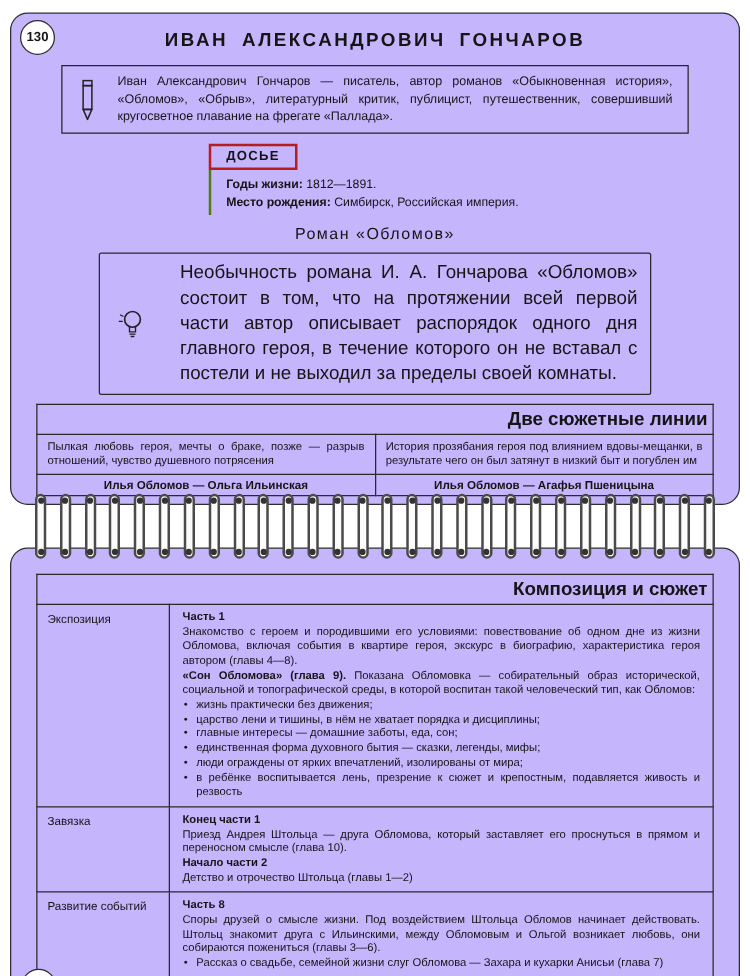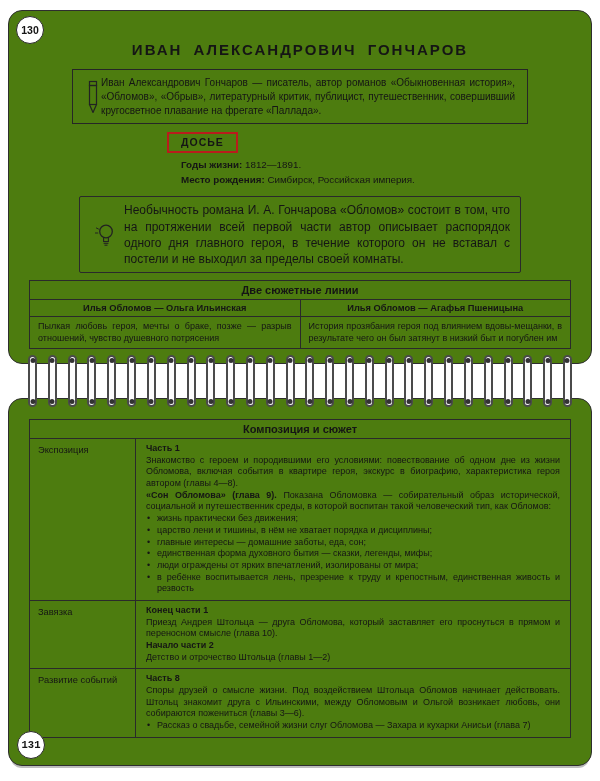--- a/index.html
+++ b/index.html
@@ -1,50 +1,50 @@
 <!DOCTYPE html>
 <html><head>
 <meta charset="utf-8">
 <style>
   * { box-sizing: border-box; margin: 0; padding: 0; }
   html, body { background: #ffffff; }
   body { font-family: "Liberation Sans", "DejaVu Sans", sans-serif; color: #151515; }
 
   .canvas { width: 600px; height: 781px; position: relative; overflow: hidden; background: #fff; }
 
-  .sheet { border: 1.6px solid #2e2e2e; border-radius: 14px; background: #4d7c0f; position: relative; margin: 0 8px; }
+  .sheet { border: 1.6px solid #2e2e2e; border-radius: 14px; background: #c4b5fd; position: relative; margin: 0 8px; }
   .sheet-top { margin-top: 10px; min-height: 354px; padding-bottom: 6px; }
   .sheet-bottom { min-height: 368px; padding-bottom: 26px; box-shadow: 0 4px 0 -2px #bdbdbd; }
 
   .badge { position: absolute; width: 28px; height: 28px; border: 1.6px solid #2b2b2b; border-radius: 50%;
            background: #fff; display: flex; align-items: center; justify-content: center;
            font-weight: bold; font-size: 10.5px; z-index: 6; }
   .badge-top { left: 7px; top: 5px; }
   .badge-bottom { left: 8px; bottom: 6px; font-family: Liberation Mono, monospace; }
 
-  .page-title { margin-top: 29px; text-align: center; font-size: 15px; font-weight: bold;
+  .page-title { margin-top: 12px; text-align: center; font-size: 15px; font-weight: bold;
                 letter-spacing: 2px; word-spacing: 5px; line-height: 20px; }
 
-  .intro-box { position: relative; margin: 9px 63px 0; border: 1.5px solid #262626;
-               padding: 6px 12px 6px 28px; font-size: 10px; line-height: 1.38; text-align: justify; }
+  .intro-box { position: relative; margin: 9px 40px 0; border: 1.5px solid #262626;
+               padding: 6px 12px 6px 44px; font-size: 10px; line-height: 1.38; text-align: justify; }
   .box-icon-left { position: absolute; left: 13px; top: 50%; transform: translateY(-50%); }
 
   .dossier { margin: 8px 0 0 158px; }
   .dossier-label { display: inline-block; border: 2px solid #b91c1c; padding: 2px 12px 3px;
                    font-weight: bold; font-size: 10.5px; letter-spacing: 1px; }
   .dossier-facts { border-left: 2px solid #4d7c0f; padding: 5px 0 2px 12px; font-size: 9.8px; line-height: 1.48; }
 
   .section-heading { margin-top: 6px; text-align: center; font-size: 12.8px; letter-spacing: 1.2px; line-height: 17px; }
 
   .idea-box { position: relative; margin: 7px 70px 0; border: 1.3px solid #2a2a2a; border-radius: 2px;
-              padding: 5px 10px 5px 44px; font-size: 12px; line-height: 1.35; text-align: justify; }
+              padding: 5px 10px 5px 64px; font-size: 15px; line-height: 1.35; text-align: justify; }
 
   table.tbl { border-collapse: collapse; width: calc(100% - 40px); margin: 7px 20px 0; }
   table.tbl td { border: 1.2px solid #2a2a2a; }
-  .tbl-title { font-weight: bold; font-size: 11px; text-align: center; padding: 3px 4px; }
+  .tbl-title { font-weight: bold; font-size: 15px; text-align: right; padding: 3px 4px; }
   .colhead { font-weight: bold; font-size: 9.3px; text-align: center; padding: 3px 6px; width: 50%; }
   .cell { font-size: 9px; line-height: 1.3; text-align: justify; padding: 4px 8px; vertical-align: top; }
 
   .spiral-row { height: 34px; margin: 0 28px; display: flex; justify-content: space-between;
                 align-items: center; position: relative; z-index: 5; }
   .ring { width: 9px; height: 52px; border: 2.2px solid #4a4a4a; border-radius: 6px;
           background: #fcfcfc; position: relative; flex: none; }
   .ring::before, .ring::after { content: ""; position: absolute; left: 50%; transform: translateX(-50%);
           width: 5px; height: 5px; border-radius: 50%; background: #333; }
   .ring::before { top: 1px; }
@@ -87,45 +87,46 @@
           <b>Годы жизни:</b>
           <span>1812—1891.</span>
         </div>
         <div class="fact">
           <b>Место рождения:</b>
           <span>Симбирск, Российская империя.</span>
         </div>
       </div>
     </div>
 
+    <div class="section-heading">Роман «Обломов»</div>
 
     <div class="idea-box">
       <svg class="box-icon-left" width="24" height="26" viewBox="0 0 24 26">
         <circle cx="13" cy="9.5" r="6.3" fill="none" stroke="#222" stroke-width="1.3"></circle>
         <path d="M10.6 15.2 L10.6 19.5 L15.4 19.5 L15.4 15.2" fill="none" stroke="#222" stroke-width="1.1"></path>
         <line x1="10.6" y1="21.3" x2="15.4" y2="21.3" stroke="#222" stroke-width="1.1"></line>
         <line x1="11.5" y1="23.2" x2="14.5" y2="23.2" stroke="#222" stroke-width="1.1"></line>
         <line x1="3" y1="5.8" x2="5.8" y2="7.2" stroke="#222" stroke-width="1"></line>
         <line x1="2" y1="11" x2="5.2" y2="11" stroke="#222" stroke-width="1"></line>
       </svg>
       <span>Необычность романа И. А. Гончарова «Обломов» состоит в том, что на протяжении всей первой части автор описывает распорядок одного дня главного героя, в течение которого он не вставал с постели и не выходил за пределы своей комнаты.</span>
     </div>
 
     <table class="tbl">
       <tbody>
         <tr>
           <td colspan="2" class="tbl-title">Две  сюжетные  линии</td>
         </tr>
         <tr>
+          <td class="cell">Пылкая любовь героя, мечты о браке, позже — разрыв отношений, чувство душевного потрясения</td>
+          <td class="cell">История прозябания героя под влиянием вдовы-мещанки, в результате чего он был затянут в низкий быт и погублен им</td>
+        </tr>
+        <tr>
           <td class="colhead">Илья Обломов — Ольга Ильинская</td>
           <td class="colhead">Илья Обломов — Агафья Пшеницына</td>
-        </tr>
-        <tr>
-          <td class="cell">Пылкая любовь героя, мечты о браке, позже — разрыв отношений, чувство душевного потрясения</td>
-          <td class="cell">История прозябания героя под влиянием вдовы-мещанки, в результате чего он был затянут в низкий быт и погублен им</td>
         </tr>
       </tbody>
     </table>
   </div>
 
   <div class="spiral-row">
       <div class="ring"></div>
       <div class="ring"></div>
       <div class="ring"></div>
       <div class="ring"></div>
@@ -163,29 +164,29 @@
           <td colspan="2" class="tbl-title">Композиция  и  сюжет</td>
         </tr>
 
         <tr>
           <td class="stage-cell">Экспозиция</td>
           <td class="content-cell">
             <div class="part-label">Часть 1</div>
             <div class="para">Знакомство с героем и породившими его условиями: повествование об одном дне из жизни Обломова, включая события в квартире героя, экскурс в биографию, характеристика героя автором (главы 4—8).</div>
             <div class="para">
               <b>«Сон Обломова» (глава 9).</b>
-              <span>Показана Обломовка — собирательный образ исторической, социальной и путешественник среды, в которой воспитан такой человеческий тип, как Обломов:</span>
+              <span>Показана Обломовка — собирательный образ исторической, социальной и топографической среды, в которой воспитан такой человеческий тип, как Обломов:</span>
             </div>
             <ul class="bullets">
               <li>жизнь практически без движения;</li>
               <li>царство лени и тишины, в нём не хватает порядка и дисциплины;</li>
               <li>главные интересы — домашние заботы, еда, сон;</li>
               <li>единственная форма духовного бытия — сказки, легенды, мифы;</li>
               <li>люди ограждены от ярких впечатлений, изолированы от мира;</li>
-              <li>в ребёнке воспитывается лень, презрение к труду и крепостным, единственная живость и резвость</li>
+              <li>в ребёнке воспитывается лень, презрение к сюжет и крепостным, подавляется живость и резвость</li>
             </ul>
           </td>
         </tr>
 
         <tr>
           <td class="stage-cell">Завязка</td>
           <td class="content-cell">
             <div class="part-label">Конец части 1</div>
             <div class="para">Приезд Андрея Штольца — друга Обломова, который заставляет его проснуться в прямом и переносном смысле (глава 10).</div>
             <div class="part-label">Начало части 2</div>

